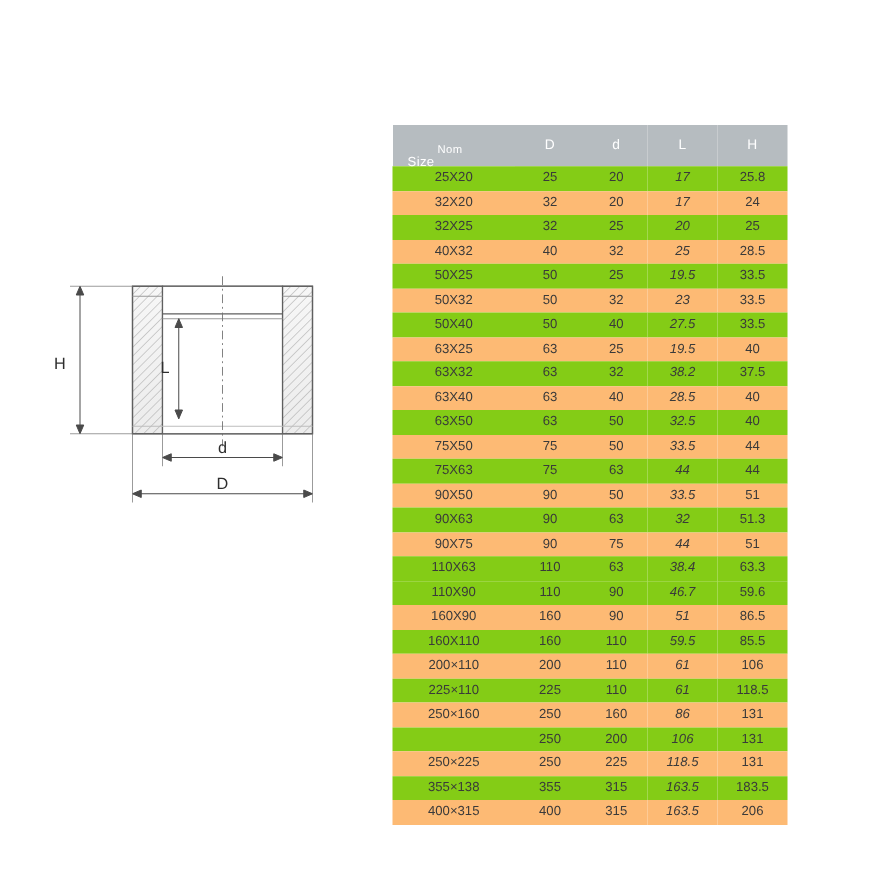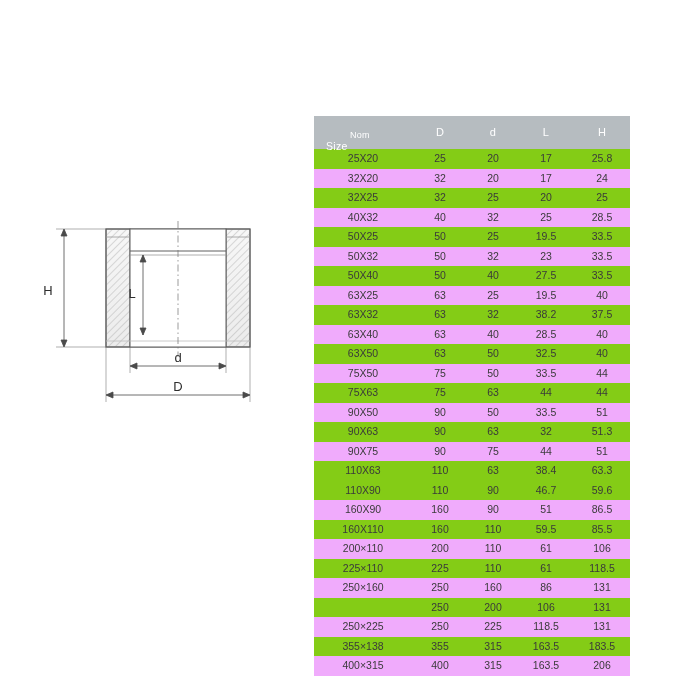--- a/index.html
+++ b/index.html
@@ -21,21 +21,21 @@
     left: 20px;
     top: 215px;
     width: 270px;
     height: 220px;
   }
 
   
   #spec-table {
     position: absolute;
     left: 314px;
-    top: 116px;
+    top: 100px;
     width: 316px;
     border-collapse: collapse;
     font-size: 10.5px;
     color: #3a3a3a;
   }
   #spec-table th, #spec-table td {
     text-align: center;
     padding: 0;
     height: 19.5px;
     line-height: 19.5px;
@@ -62,25 +62,25 @@
     font-size: 9px;
   }
   #spec-table thead th.size-cell .sz {
     position: absolute;
     left: 12px;
     top: 14px;
     font-size: 10.5px;
     text-align: right;
   }
   #spec-table tbody tr.odd  { background: #84cc16; }
-  #spec-table tbody tr.even { background: #f0abfc; }
+  #spec-table tbody tr.even { background: #fdba74; }
   #spec-table td.col-size { width: 98px; font-size: 10.5px; }
   #spec-table td.col-D    { width: 56px; }
   #spec-table td.col-d    { width: 50px; }
-  #spec-table td.col-L    { width: 56px; }
+  #spec-table td.col-L    { width: 56px; font-style: italic; }
   #spec-table td.col-H    { width: 56px; }
 </style>
 </head>
 <body>
 
 <div id="drawing">
   <svg width="270" height="220" viewBox="0 0 270 220">
     <defs>
       <linearGradient id="wallgrad" x1="0" y1="0" x2="1" y2="0">
         <stop offset="0%" stop-color="#fbfbfb"></stop>

